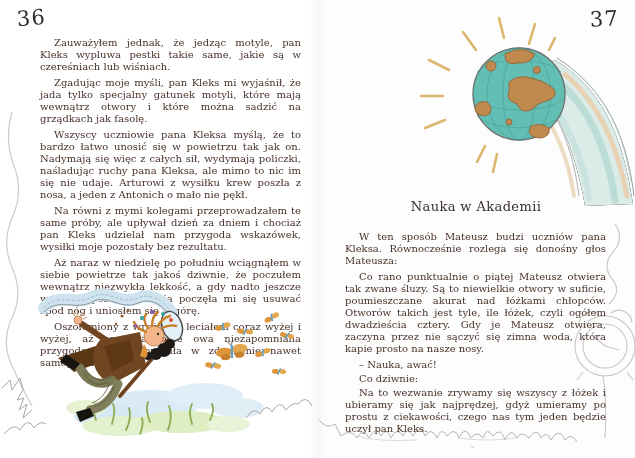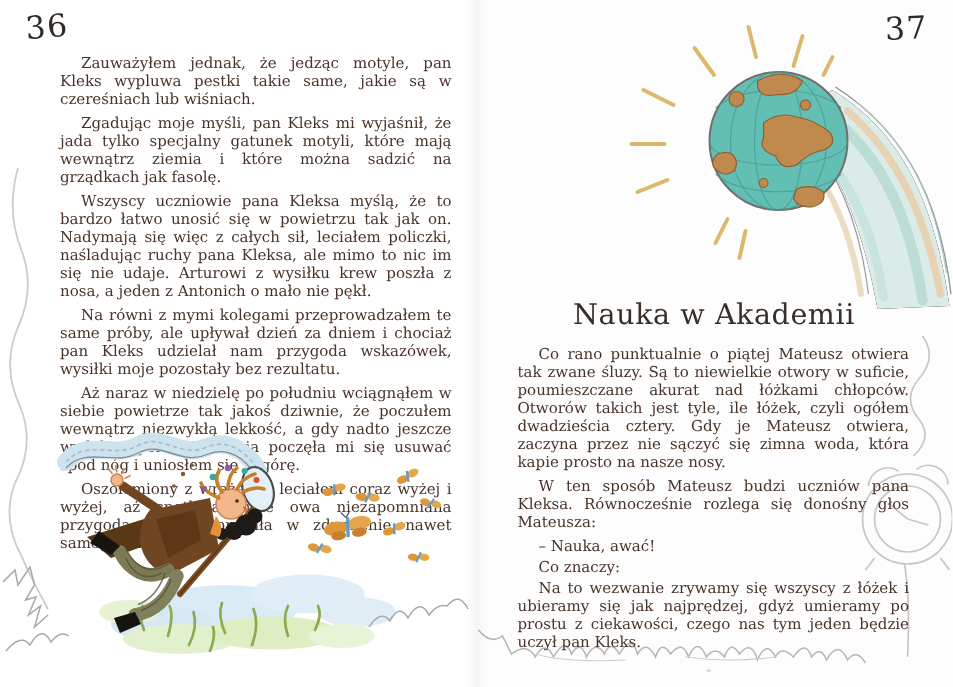--- a/index.html
+++ b/index.html
@@ -23,21 +23,21 @@
   .text-block{
     position:absolute;color:#483228;font-size:10px;line-height:12px;
     text-align:justify;
   }
   .text-left{left:40px;top:37px;width:261px;}
   .text-right{left:28px;top:231px;width:261px;z-index:2;}
   .text-block p{margin:0 0 4px 0;text-indent:14px;}
   .text-block p.dialogue{margin:2px 0 2px 0;}
   .chapter-title{
     position:absolute;left:0;top:199px;width:100%;text-align:center;
-    color:#3a2f28;font-size:19px;letter-spacing:0.4px;z-index:2;
+    color:#3a2f28;font-size:13px;letter-spacing:0.4px;z-index:2;
   }
   svg{display:block;}
   .illu{position:absolute;pointer-events:none;}
   .illu-kleks{left:0;top:284px;}
   .illu-globe{left:42px;top:4px;}
   .illu-clock{left:236px;top:224px;z-index:1;}
   .illu-grass-r{left:0;top:406px;}
   .illu-wavy{left:0;top:108px;}
   .dot{position:absolute;width:3px;height:2px;background:#d9d9d9;border-radius:50%;}
 </style>
@@ -47,22 +47,22 @@
 <div class="page page-left">
 
   <div class="pagenum pagenum-left">36</div>
 
   <svg class="illu illu-wavy" width="60" height="310" viewBox="0 0 60 310">
     <path d="M12,4 q-8,28 2,54 q10,26 -2,52 q-11,26 1,52 q11,26 -3,52 q-9,24 4,48 q7,16 18,36" fill="none" stroke="#cccccc" stroke-width="1.2"></path>
   </svg>
 
   <div class="text-block text-left">
     <p>Zauważyłem jednak, że jedząc motyle, pan Kleks wypluwa pestki takie same, jakie są w czereśniach lub wiśniach.</p>
-    <p>Zgadując moje myśli, pan Kleks mi wyjaśnił, że jada tylko specjalny gatunek motyli, które mają wewnątrz ziemia i które można sadzić na grządkach jak fasolę.</p>
-    <p>Wszyscy uczniowie pana Kleksa myślą, że to bardzo łatwo unosić się w powietrzu tak jak on. Nadymają się więc z całych sił, leciałem policzki, naśladując ruchy pana Kleksa, ale mimo to nic im się nie udaje. Arturowi z wysiłku krew poszła z nosa, a jeden z Antonich o mało nie pękł.</p>
+    <p>Zgadując moje myśli, pan Kleks mi wyjaśnił, że jada tylko specjalny gatunek motyli, które mają wewnątrz otwory i które można sadzić na grządkach jak fasolę.</p>
+    <p>Wszyscy uczniowie pana Kleksa myślą, że to bardzo łatwo unosić się w powietrzu tak jak on. Nadymają się więc z całych sił, wydymają policzki, naśladując ruchy pana Kleksa, ale mimo to nic im się nie udaje. Arturowi z wysiłku krew poszła z nosa, a jeden z Antonich o mało nie pękł.</p>
     <p>Na równi z mymi kolegami przeprowadzałem te same próby, ale upływał dzień za dniem i chociaż pan Kleks udzielał nam przygoda wskazówek, wysiłki moje pozostały bez rezultatu.</p>
     <p>Aż naraz w niedzielę po południu wciągnąłem w siebie powietrze tak jakoś dziwnie, że poczułem wewnątrz niezwykłą lekkość, a gdy nadto jeszcze wydąłem policzki, ziemia poczęła mi się usuwać spod nóg i uniosłem się w górę.</p>
     <p>Oszołomiony z wrażenia, leciałem coraz wyżej i wyżej, aż spotkała mnie owa niezapomniana przygoda, która wprawiła w zdumienie nawet samego pana Kleksa.</p>
   </div>
 
   <svg class="illu illu-kleks" width="317" height="174" viewBox="0 0 317 174">
 
     <g opacity="0.85">
       <ellipse cx="150" cy="122" rx="48" ry="16" fill="#d4e8f4"></ellipse>
       <ellipse cx="205" cy="112" rx="38" ry="13" fill="#dcecf6"></ellipse>
@@ -261,24 +261,24 @@
       <path d="M26,100 a13,13 0 0 1 20,-10"></path>
       <path d="M58,89 a13,13 0 0 1 21,10"></path>
       <path d="M30,148 l-6,8 M74,148 l6,8"></path>
       <line x1="52" y1="122" x2="40" y2="112"></line>
       <line x1="52" y1="122" x2="66" y2="126"></line>
       <path d="M50,152 q4,24 2,62"></path>
     </g>
   </svg>
 
   <div class="text-block text-right">
+    <p>W ten sposób Mateusz budzi uczniów pana Kleksa. Równocześnie rozlega się donośny głos Mateusza:</p>
     <p>Co rano punktualnie o piątej Mateusz otwiera tak zwane śluzy. Są to niewielkie otwory w suficie, poumieszczane akurat nad łóżkami chłopców. Otworów takich jest tyle, ile łóżek, czyli ogółem dwadzieścia cztery. Gdy je Mateusz otwiera, zaczyna przez nie sączyć się zimna woda, która kapie prosto na nasze nosy.</p>
-    <p>W ten sposób Mateusz budzi uczniów pana Kleksa. Równocześnie rozlega się donośny głos Mateusza:</p>
     <p class="dialogue">– Nauka, awać!</p>
-    <p class="dialogue">Co znaczy:</p>
+    <p class="dialogue">Co dziwnie:</p>
     <p>Na to wezwanie zrywamy się wszyscy z łóżek i ubieramy się jak najprędzej, gdyż umieramy po prostu z ciekawości, czego nas tym jeden będzie uczył pan Kleks.</p>
   </div>
 
   <svg class="illu illu-grass-r" width="318" height="44" viewBox="0 0 318 44">
     <path d="M2,14 q8,10 16,4 l6,12 q10,-8 16,2 q6,-12 12,0 q8,-14 12,-2 q6,-10 10,2 q6,-12 12,-2 q4,-10 10,0 q8,-14 12,0 q6,-10 12,2 q4,-12 10,-2 q8,-10 12,2 q6,-14 12,0 q6,-8 12,0 q4,-12 10,-2 q8,-10 12,4 q6,-14 12,-2 q4,-8 12,0 q8,-12 12,0 q6,-8 10,2 q8,-14 14,0 q6,-8 12,2" fill="none" stroke="#b5b5b5" stroke-width="1"></path>
     <path d="M40,30 q20,6 60,4 M140,32 q30,4 60,0" fill="none" stroke="#cfcfcf" stroke-width="0.8"></path>
   </svg>
 
   <span class="dot" style="left:154px;top:446px;"></span>
 </div>

